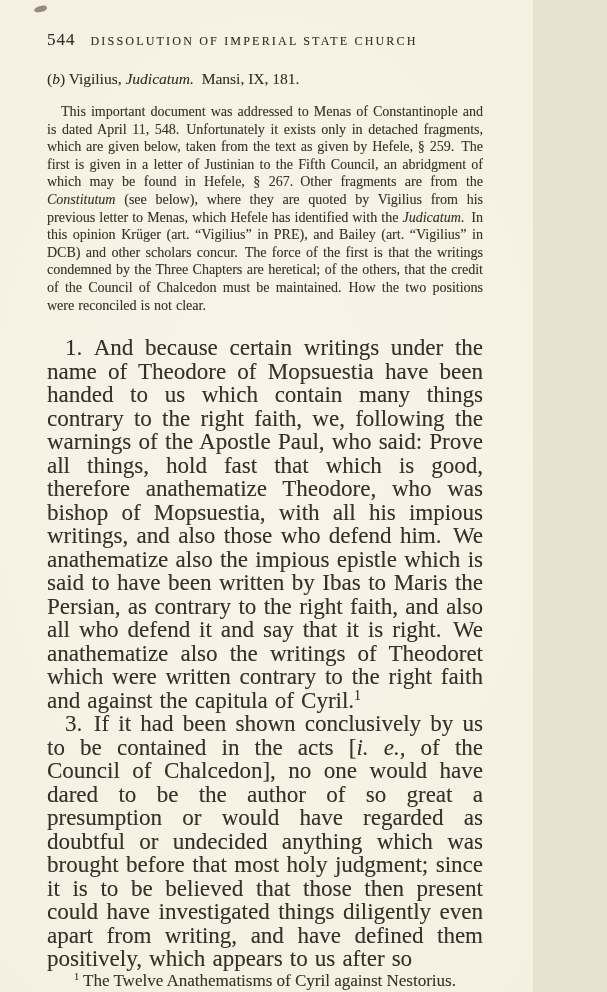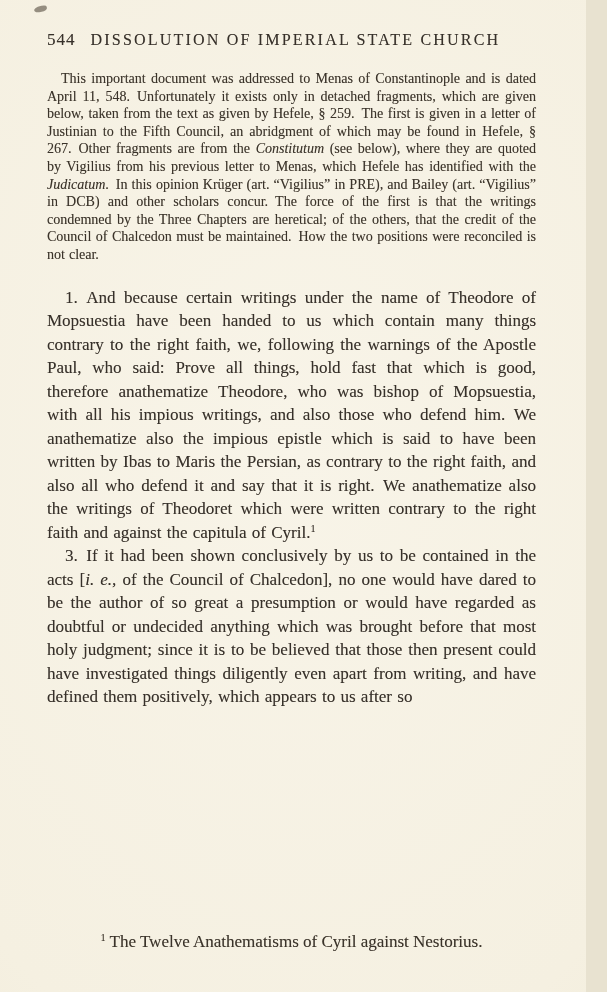--- a/index.html
+++ b/index.html
@@ -3,21 +3,21 @@
 <meta charset="utf-8">
 <style>
   html, body { margin: 0; padding: 0; }
   body {
     width: 607px; height: 992px;
     background: #e8e2d0;
     font-family: "Liberation Serif", "DejaVu Serif", serif;
   }
   .page {
     position: relative;
-    width: 586px; height: 992px;
+    width: 533px; height: 992px;
     box-sizing: border-box;
     padding: 30px 50px 40px 47px;
     background: radial-gradient(120% 100% at 50% 45%, #f8f4e8 0%, #f5f0e1 65%, #efe9d6 100%);
     color: #36302a;
     display: flex; flex-direction: column;
     overflow: hidden;
     text-shadow: 0.2px 0.2px 0.5px rgba(62,52,38,0.35);
   }
   .artifact {
     position: absolute; top: 6px; left: 34px;
@@ -30,38 +30,38 @@
     display: flex; align-items: baseline;
     margin-bottom: 20px;
     white-space: nowrap;
   }
   .page-num {
     font-size: 17px;
     letter-spacing: 1px;
     margin-right: 15px;
   }
   .head-title {
-    font-size: 16px;
+    font-size: 12px;
     letter-spacing: 2.2px;
   }
   .heading {
     font-size: 15.5px;
     margin-bottom: 15px;
   }
   .intro {
     font-size: 14px;
     line-height: 17.6px;
     text-align: justify;
     text-indent: 14px;
     margin-bottom: 22px;
     word-spacing: 0.04em;
     color: #3a332a;
   }
   .body-text {
-    font-size: 17px;
+    font-size: 23px;
     line-height: 23.5px;
     text-align: justify;
     word-spacing: 0.06em;
   }
   .para { margin: 0; text-indent: 18px; }
   .footnote {
     margin-top: auto;
     font-size: 17px;
     text-align: center;
     color: #3a332a;
@@ -80,20 +80,21 @@
 
 <div class="page">
 
   <div class="artifact"></div>
 
   <div class="running-header">
     <span class="page-num">544</span>
     <span class="head-title">DISSOLUTION OF IMPERIAL STATE CHURCH</span>
   </div>
 
+  <div class="heading"><span>(</span><span class="it">b</span><span>) Vigilius, </span><span class="it">Judicatum.</span><span> Mansi, IX, 181.</span></div>
 
   <div class="intro"><span>This important document was addressed to Menas of Constantinople and is dated April 11, 548. Unfortunately it exists only in detached fragments, which are given below, taken from the text as given by Hefele, § 259. The first is given in a letter of Justinian to the Fifth Council, an abridgment of which may be found in Hefele, § 267. Other fragments are from the </span><span class="it">Constitutum</span><span> (see below), where they are quoted by Vigilius from his previous letter to Menas, which Hefele has identified with the </span><span class="it">Judicatum</span><span>. In this opinion Krüger (art. “Vigilius” in PRE), and Bailey (art. “Vigilius” in DCB) and other scholars concur. The force of the first is that the writings condemned by the Three Chapters are heretical; of the others, that the credit of the Council of Chalcedon must be maintained. How the two positions were reconciled is not clear.</span></div>
 
   <div class="body-text">
     <p class="para"><span>1. And because certain writings under the name of Theodore of Mopsuestia have been handed to us which contain many things contrary to the right faith, we, following the warnings of the Apostle Paul, who said: Prove all things, hold fast that which is good, therefore anathematize Theodore, who was bishop of Mopsuestia, with all his impious writings, and also those who defend him. We anathematize also the impious epistle which is said to have been written by Ibas to Maris the Persian, as contrary to the right faith, and also all who defend it and say that it is right. We anathematize also the writings of Theodoret which were written contrary to the right faith and against the capitula of Cyril.</span><sup>1</sup></p>
     <p class="para"><span>3. If it had been shown conclusively by us to be contained in the acts [</span><span class="it">i. e.,</span><span> of the Council of Chalcedon], no one would have dared to be the author of so great a presumption or would have regarded as doubtful or undecided anything which was brought before that most holy judgment; since it is to be believed that those then present could have investigated things diligently even apart from writing, and have defined them positively, which appears to us after so</span></p>
   </div>
 
   <div class="footnote"><sup>1</sup><span> The Twelve Anathematisms of Cyril against Nestorius.</span></div>
 

